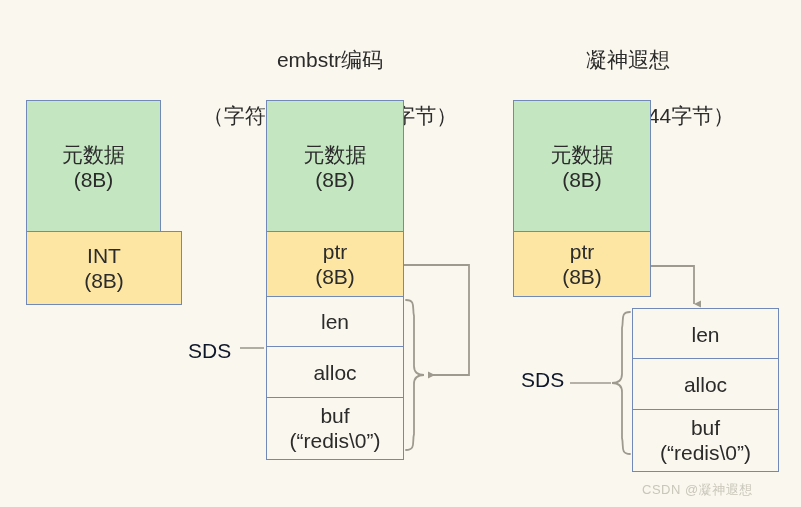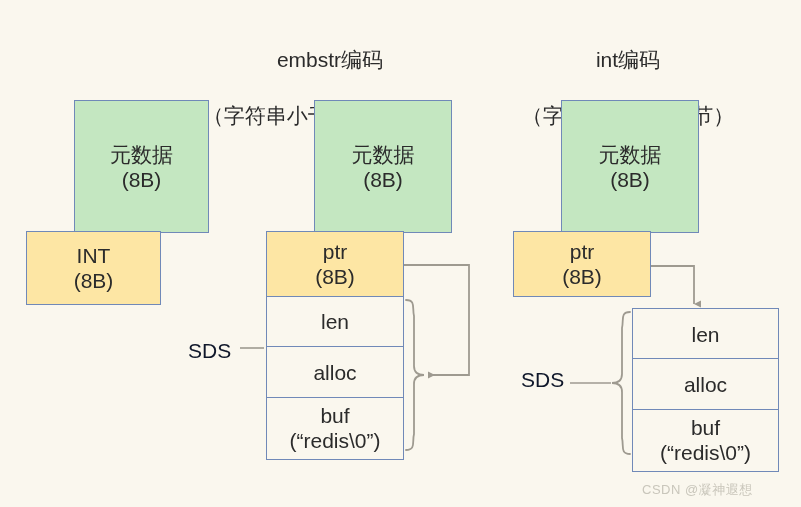--- a/index.html
+++ b/index.html
@@ -41,21 +41,21 @@
     display: flex;
     flex-direction: column;
     align-items: center;
     justify-content: center;
     text-align: center;
     font-size: 21px;
     line-height: 25px;
     color: #2b2b2b;
   }
   .cell span { display: block; }
-  .green { background: #c4e7c1; margin-left: 48px; }
+  .green { background: #c4e7c1; }
   .yellow { background: #fde6a4; }
   .plain { background: #faf7ee; }
 
   
   .sds-label {
     position: absolute;
     font-size: 21px;
     color: #0f172a;
   }
 
@@ -79,21 +79,21 @@
 <body>
 
 <div id="canvas">
 
 
   <div class="cell green" style="left:26px; top:100px; width:135px; height:133px;">
     <span>元数据</span>
     <span>(8B)</span>
   </div>
 
-  <div class="cell yellow" style="left:26px; top:231.4px; width:135px; height:74px;">
+  <div class="cell yellow" style="left:26px; top:231.4px; width:156px; height:74px;">
     <span>INT</span>
     <span>(8B)</span>
   </div>
 
   <div class="col-title" style="left:180px; top:18px; width:300px;">
     <div>embstr编码</div>
     <div>（字符串小于等于44字节）</div>
   </div>
 
   <div class="cell green" style="left:266px; top:100px; width:138px; height:133px;">
@@ -115,21 +115,21 @@
   </div>
 
   <div class="cell plain" style="left:266px; top:396.6px; width:138px; height:63px;">
     <span>buf</span>
     <span>(“redis\0”)</span>
   </div>
 
   <div class="sds-label" style="left:188px; top:339px;">SDS</div>
 
   <div class="col-title" style="left:478px; top:18px; width:300px;">
-    <div>int编码</div>
+    <div>凝神遐想</div>
     <div>（字符串大于44字节）</div>
   </div>
 
   <div class="cell green" style="left:513px; top:100px; width:138px; height:133px;">
     <span>元数据</span>
     <span>(8B)</span>
   </div>
 
   <div class="cell yellow" style="left:513px; top:231.4px; width:138px; height:66px;">
     <span>ptr</span>

